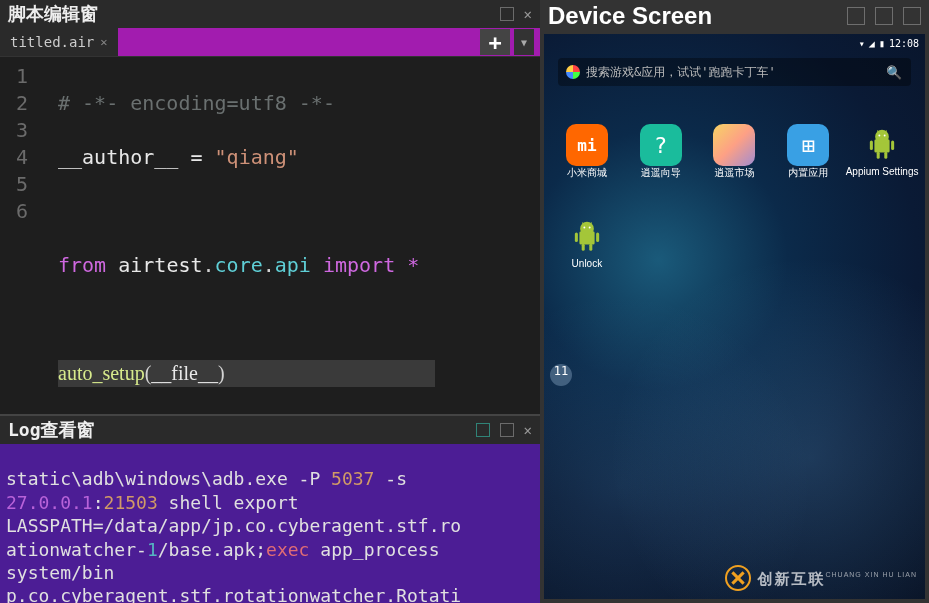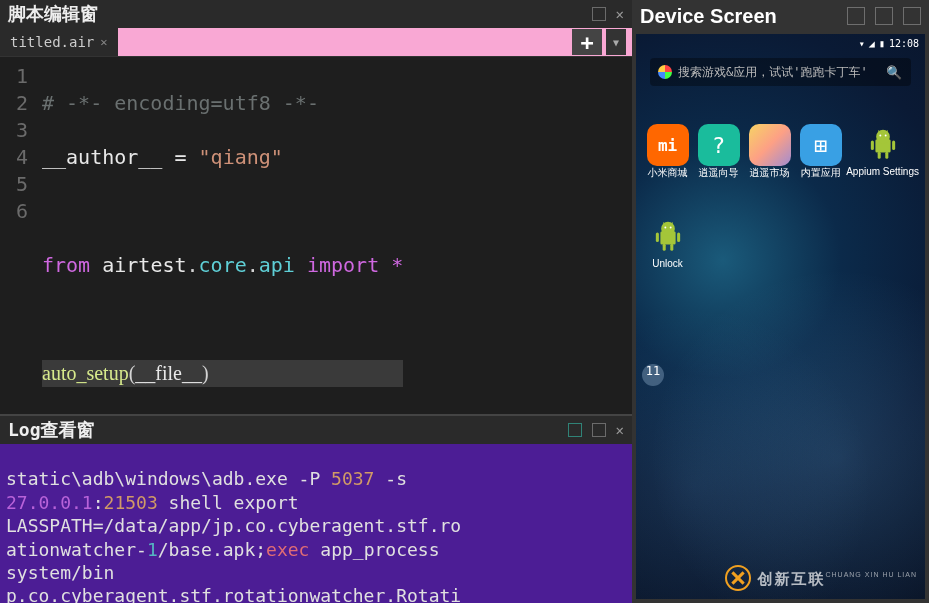--- a/index.html
+++ b/index.html
@@ -6,21 +6,21 @@
   body {
     font-family: "Consolas", "Monaco", monospace;
     background: #1e1e1e;
     color: #d4d4d4;
     width: 929px;
     height: 603px;
     overflow: hidden;
     display: flex;
   }
   .left-panel {
-    width: 632px;
+    width: 540px;
     display: flex;
     flex-direction: column;
     background: #2a2a2a;
     justify-content: flex-end;
   }
   .right-panel {
     flex: 1;
     background: #333;
     display: flex;
     flex-direction: column;
@@ -48,21 +48,21 @@
     display: inline-block;
     opacity: 0.7;
     cursor: pointer;
   }
   .ctrl-x {
     color: #999;
     font-size: 14px;
     cursor: pointer;
   }
   .tabs-row {
-    background: #f9a8d4;
+    background: #a21caf;
     display: flex;
     align-items: center;
     height: 34px;
     border-bottom: 1px solid #333;
   }
   .tab {
     padding: 6px 10px;
     font-size: 14px;
     color: #ccc;
     display: flex;
@@ -109,21 +109,21 @@
     text-align: right;
     color: #6b6b6b;
     padding: 6px 8px 0 0;
     user-select: none;
   }
   .code {
     padding: 6px 0 0 6px;
     white-space: pre;
     font-family: "Consolas", "Monaco", monospace;
   }
-  .code .line { display: block; }
+  .code .line { display: block; margin-left: 16px; }
   .code .line.hl { background: #3a3a3a; display: inline-block; width: 100%; font-family: Liberation Serif, serif; }
   .c-comment { color: #6a7070; }
   .c-white   { color: #e8e8e8; }
   .c-str     { color: #ce9178; }
   .c-kw      { color: #cf68e0; }
   .c-mod     { color: #e8e8e8; }
   .c-prop    { color: #5fcfd6; }
   .c-op      { color: #cf68e0; }
   .c-call    { color: #d7ea8c; }
   .c-lp      { color: #d4d4d4; }
@@ -154,21 +154,21 @@
   .device-header {
     display: flex;
     align-items: center;
     justify-content: space-between;
     padding: 4px 8px;
     height: 32px;
   }
   .device-header h2 {
     color: #fff;
     font-family: Arial, sans-serif;
-    font-size: 20px;
+    font-size: 24px;
     font-weight: bold;
   }
   .device-controls { display: flex; gap: 10px; }
   .dc-icon {
     width: 18px;
     height: 18px;
     border: 1px solid #888;
     opacity: 0.7;
     cursor: pointer;
   }

